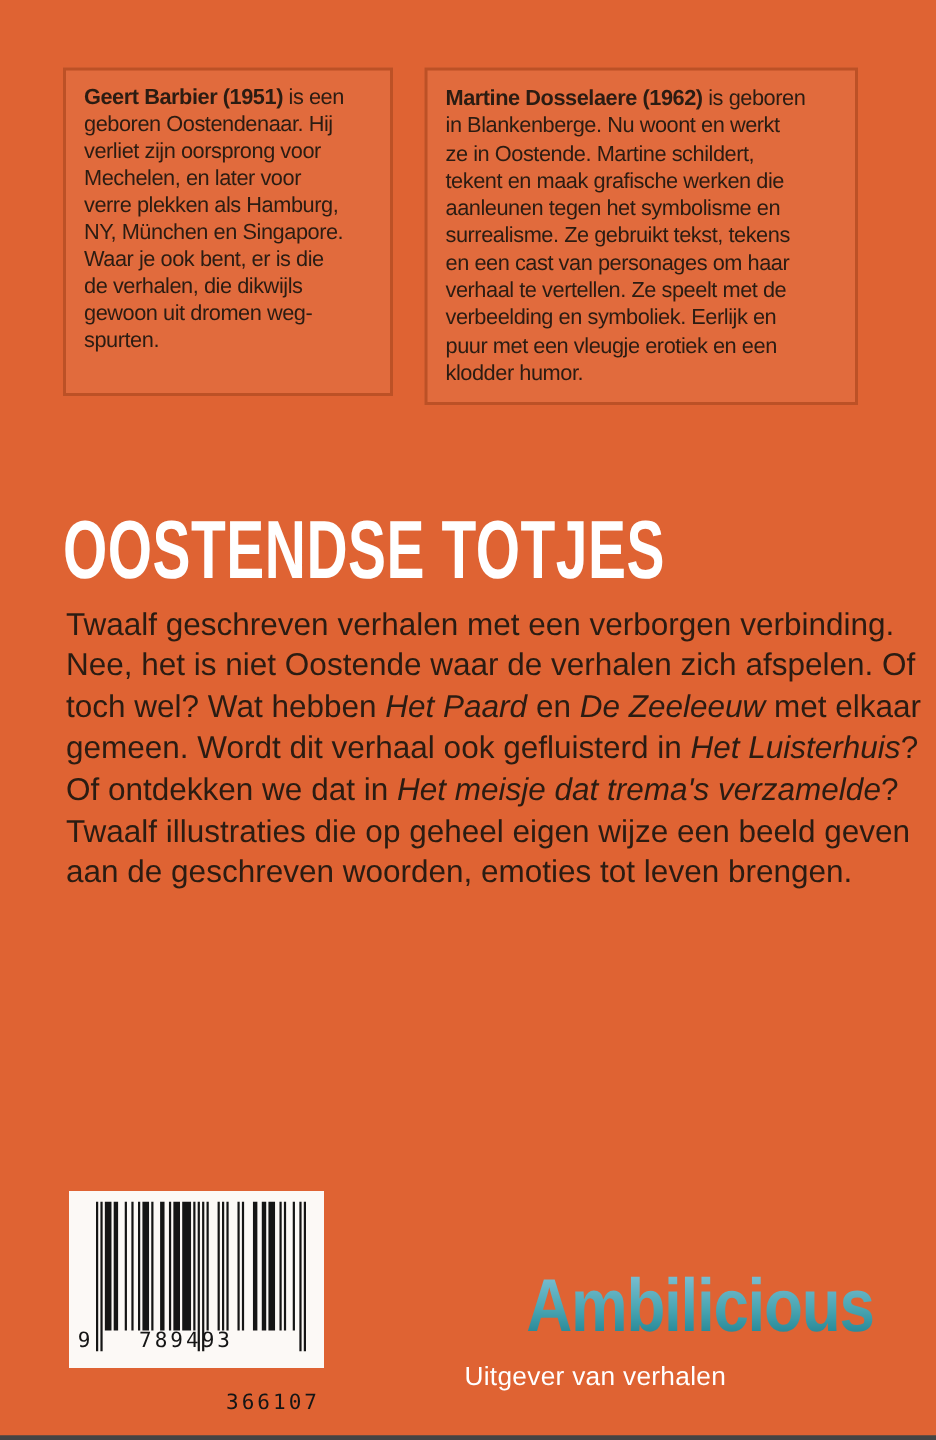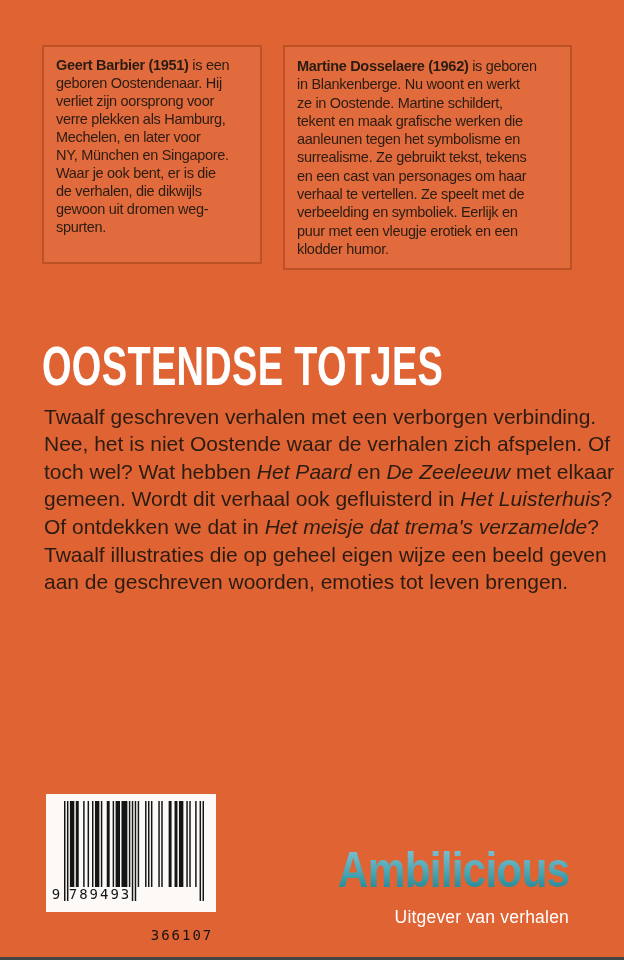--- a/index.html
+++ b/index.html
@@ -37,24 +37,24 @@
     position:absolute; left:46px; top:794px; width:170px; height:118px;
     background:#FCF9F6;
   }
   .barcode svg { position:absolute; left:18px; top:7px; display:block; }
   .bc-num {
     position:absolute; top:92px;
     font-family:"DejaVu Sans Mono", monospace;
     font-size:14px; color:#151515; text-align:center;
   }
   .bc-num--lead  { left:2px;  width:16px; }
-  .bc-num--left  { left:22px; width:64px; letter-spacing:2px; }
+  .bc-num--left  { left:22px; width:64px; letter-spacing:2px;padding-left:24px; }
   .bc-num--right { left:104px; width:64px; letter-spacing:2px;margin-top:41px; }
 
-  .publisher { position:absolute; right:55px; top:845px; text-align:right; }
+  .publisher { position:absolute; right:42px; top:845px; }
   .publisher-logo {
     display:inline-block; font-weight:bold; font-size:50px; line-height:1;
     letter-spacing:-1px; white-space:nowrap; color:#2F8D9C;
     transform:scaleX(0.85); transform-origin:right center;
   }
   @supports ((-webkit-background-clip:text) or (background-clip:text)) {
     .publisher-logo {
       background:linear-gradient(180deg, #85C4D8 0%, #4AA5B2 55%, #1B7E8E 100%);
       -webkit-background-clip:text; background-clip:text;
       color:transparent; -webkit-text-fill-color:transparent;
@@ -66,22 +66,22 @@
 </style>
 </head>
 <body>
 
 <div class="page">
 
   <div class="bio-box bio-box--left">
       <div class="line"><span class="seg-b">Geert Barbier (1951)</span><span> is een</span></div>
       <div class="line"><span>geboren Oostendenaar. Hij</span></div>
       <div class="line"><span>verliet zijn oorsprong voor</span></div>
+      <div class="line"><span>Mechelen, en later voor</span></div>
       <div class="line"><span>verre plekken als Hamburg,</span></div>
-      <div class="line"><span>Mechelen, en later voor</span></div>
       <div class="line"><span>NY, München en Singapore.</span></div>
       <div class="line"><span>Waar je ook bent, er is die</span></div>
       <div class="line"><span>de verhalen, die dikwijls</span></div>
       <div class="line"><span>gewoon uit dromen weg-</span></div>
       <div class="line"><span>spurten.</span></div>
     </div>
 
   <div class="bio-box bio-box--right">
       <div class="line"><span class="seg-b">Martine Dosselaere (1962)</span><span> is geboren</span></div>
       <div class="line"><span>in Blankenberge. Nu woont en werkt</span></div>

